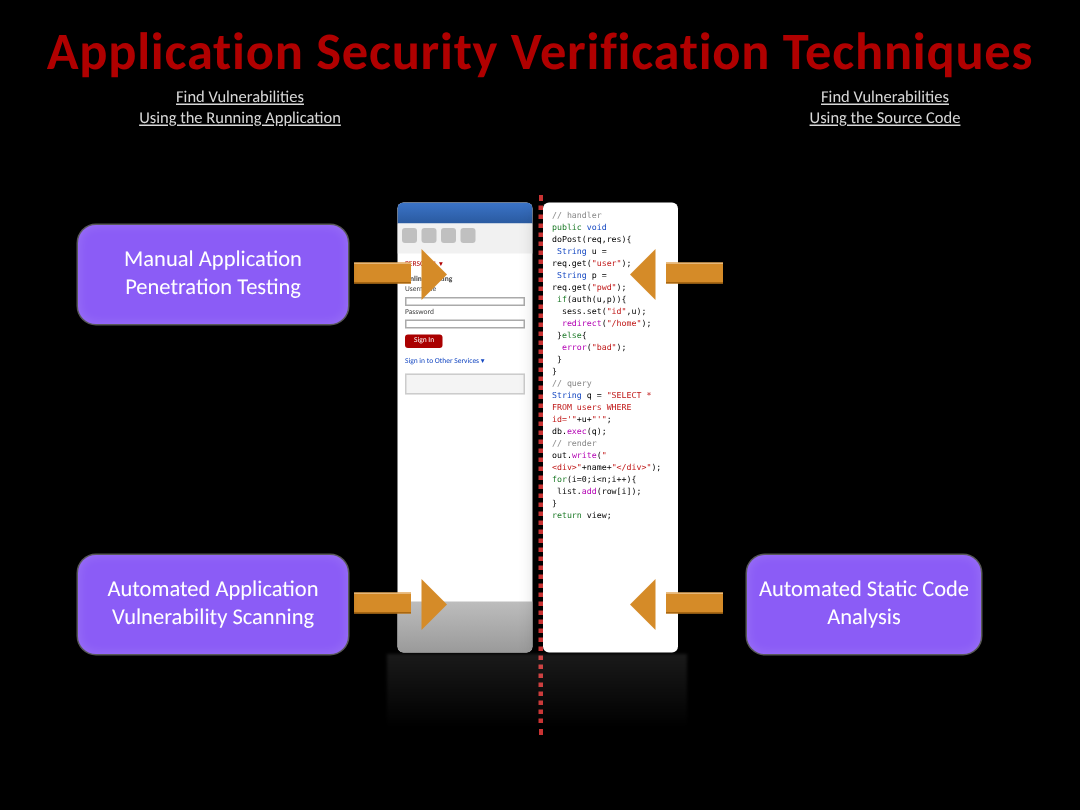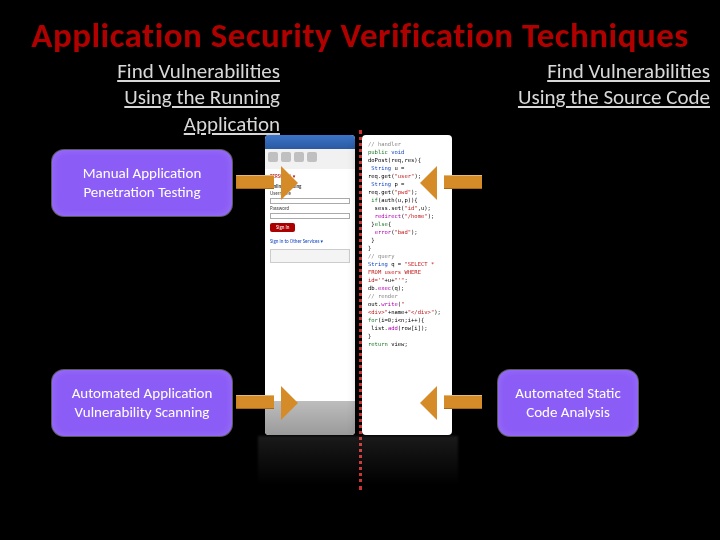--- a/index.html
+++ b/index.html
@@ -4,37 +4,37 @@
 <style>
   * { box-sizing: border-box; margin: 0; padding: 0; }
   html, body { width: 720px; height: 540px; background: #000; overflow: hidden; font-family: "Segoe UI", Calibri, Arial, sans-serif; }
   .slide { position: relative; width: 720px; height: 540px; background: #000; }
   .title {
     position: absolute; top: 14px; left: 0; width: 720px;
     text-align: center; color: #b00000; font-size: 35px;
     font-weight: 700; letter-spacing: 0.5px;
   }
   .subhead {
-    position: absolute; color: #d8d8d8; font-size: 21px; text-align: right;
+    position: absolute; color: #d8d8d8; font-size: 11px; text-align: center;
     width: 240px; line-height: 1.25; text-decoration: underline;
   }
   .sub-left  { top: 58px; left: 40px; }
   .sub-right { top: 58px; left: 470px; }
 
   .method {
     position: absolute; width: 180px; height: 66px;
     background: #8b5cf6; border-radius: 12px; color: #fff;
     display: flex; align-items: center; justify-content: center;
     text-align: center; font-size: 15px; line-height: 1.25;
     box-shadow: 0 0 0 1px #595959, 0 3px 6px rgba(0,0,0,.6), 0 0 8px rgba(255,255,255,.15) inset;
   }
   .m-tl { top: 150px; left: 52px; }
   .m-tr { top: 150px; left: 498px; width: 172px; }
   .m-bl { top: 370px; left: 52px; }
-  .m-br { top: 370px; left: 498px; width: 140px; }
+  .m-br { top: 370px; left: 498px; width: 156px; }
 
   
   .pane {
     position: absolute; top: 135px; width: 90px; height: 300px;
     background: #fff; border-radius: 4px;
     box-shadow: 0 6px 14px rgba(0,0,0,.45);
     overflow: hidden;
   }
   .pane-app  { left: 265px; }
   .pane-code { left: 362px; }

